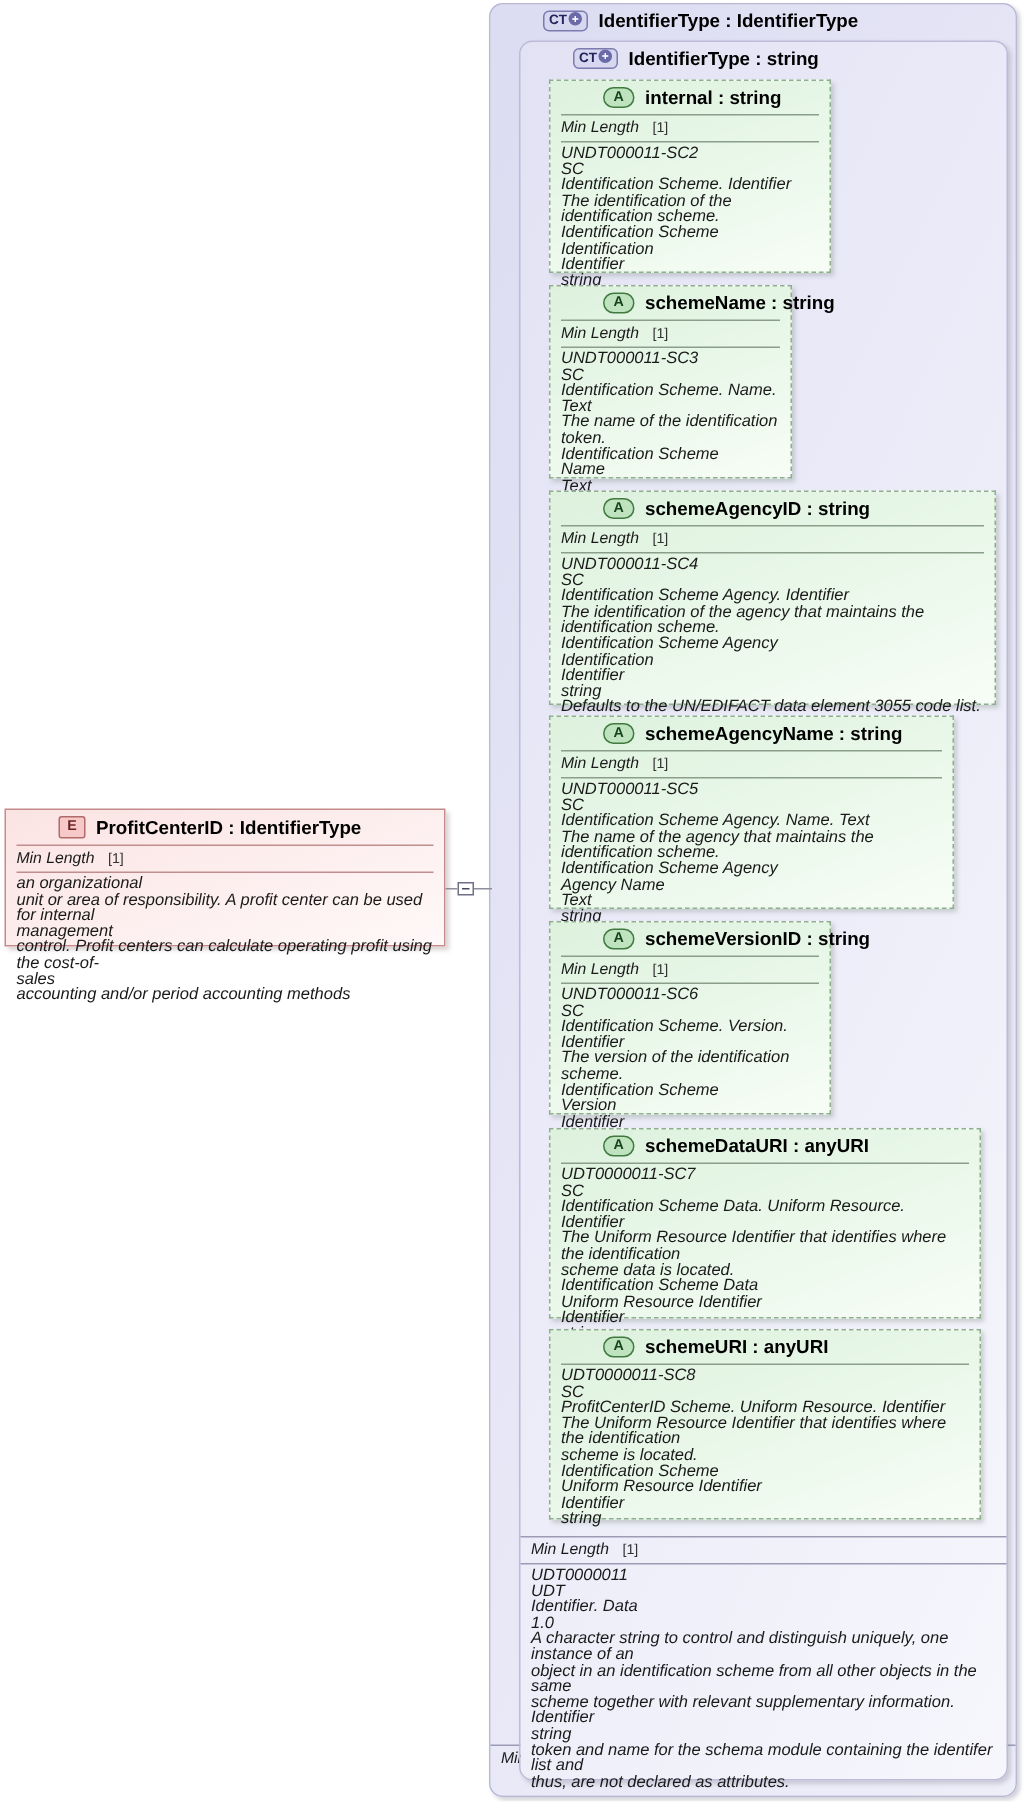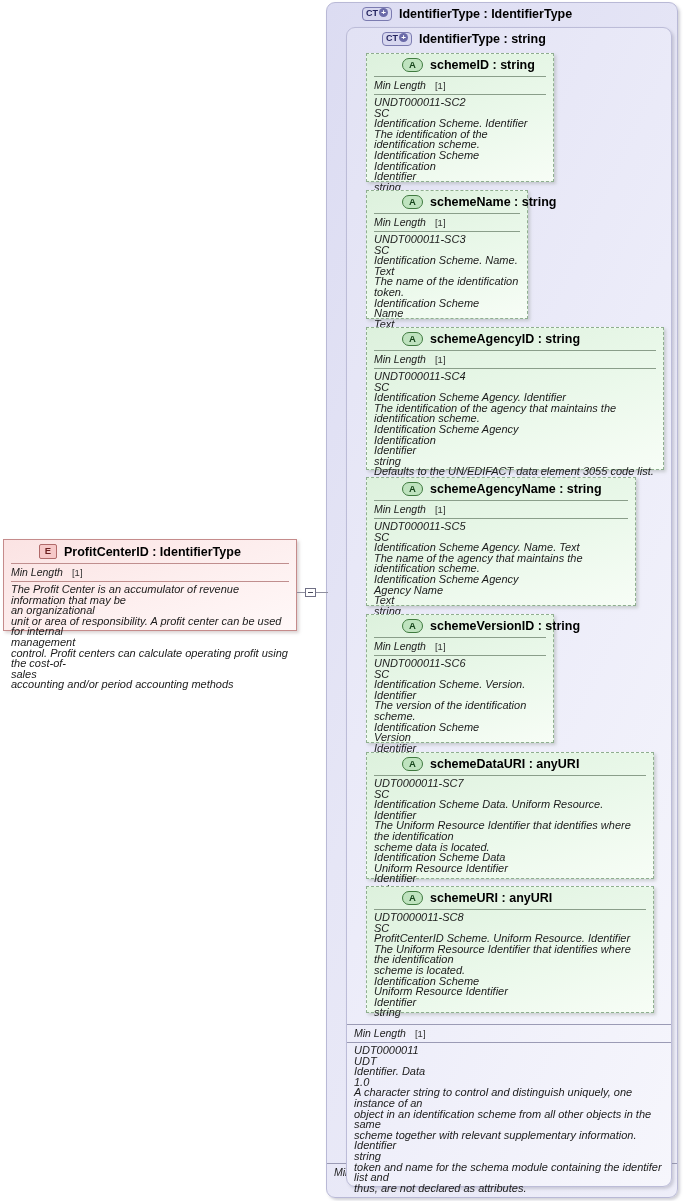--- a/index.html
+++ b/index.html
@@ -152,21 +152,21 @@
     <div>Identifier</div>
     <div>string</div>
     <div>token and name for the schema module containing the identifer list and</div>
     <div>thus, are not declared as attributes.</div>
   </div>
 </div>
 
 <div class="node attr" style="left:366px;top:53px;width:188px;height:129px;">
   <div class="node-head">
     <span class="badge badge-a">A</span>
-    <span>schemeID : string</span>
+    <span>internal : string</span>
   </div>
   <div class="row-sep"></div>
   <div class="row-minlen">
     <span>Min Length</span><span class="card">[1]</span>
   </div>
   <div class="row-sep"></div>
   <div class="row-doc">
     <div>UNDT000011-SC2</div>
     <div>SC</div>
     <div>Identification Scheme. Identifier</div>
@@ -309,21 +309,20 @@
   <div class="node-head">
     <span class="badge badge-e">E</span>
     <span>ProfitCenterID : IdentifierType</span>
   </div>
   <div class="row-sep"></div>
   <div class="row-minlen">
     <span>Min Length</span><span class="card">[1]</span>
   </div>
   <div class="row-sep"></div>
   <div class="row-doc">
-    <div>The Profit Center is an accumulator of revenue information that may be</div>
     <div>an organizational</div>
     <div>unit or area of responsibility. A profit center can be used for internal</div>
     <div>management</div>
     <div>control. Profit centers can calculate operating profit using the cost-of-</div>
     <div>sales</div>
     <div>accounting and/or period accounting methods</div>
   </div>
 </div>
 
 <div class="conn-line" style="left:297px;top:592px;width:8px;height:1px;"></div>

